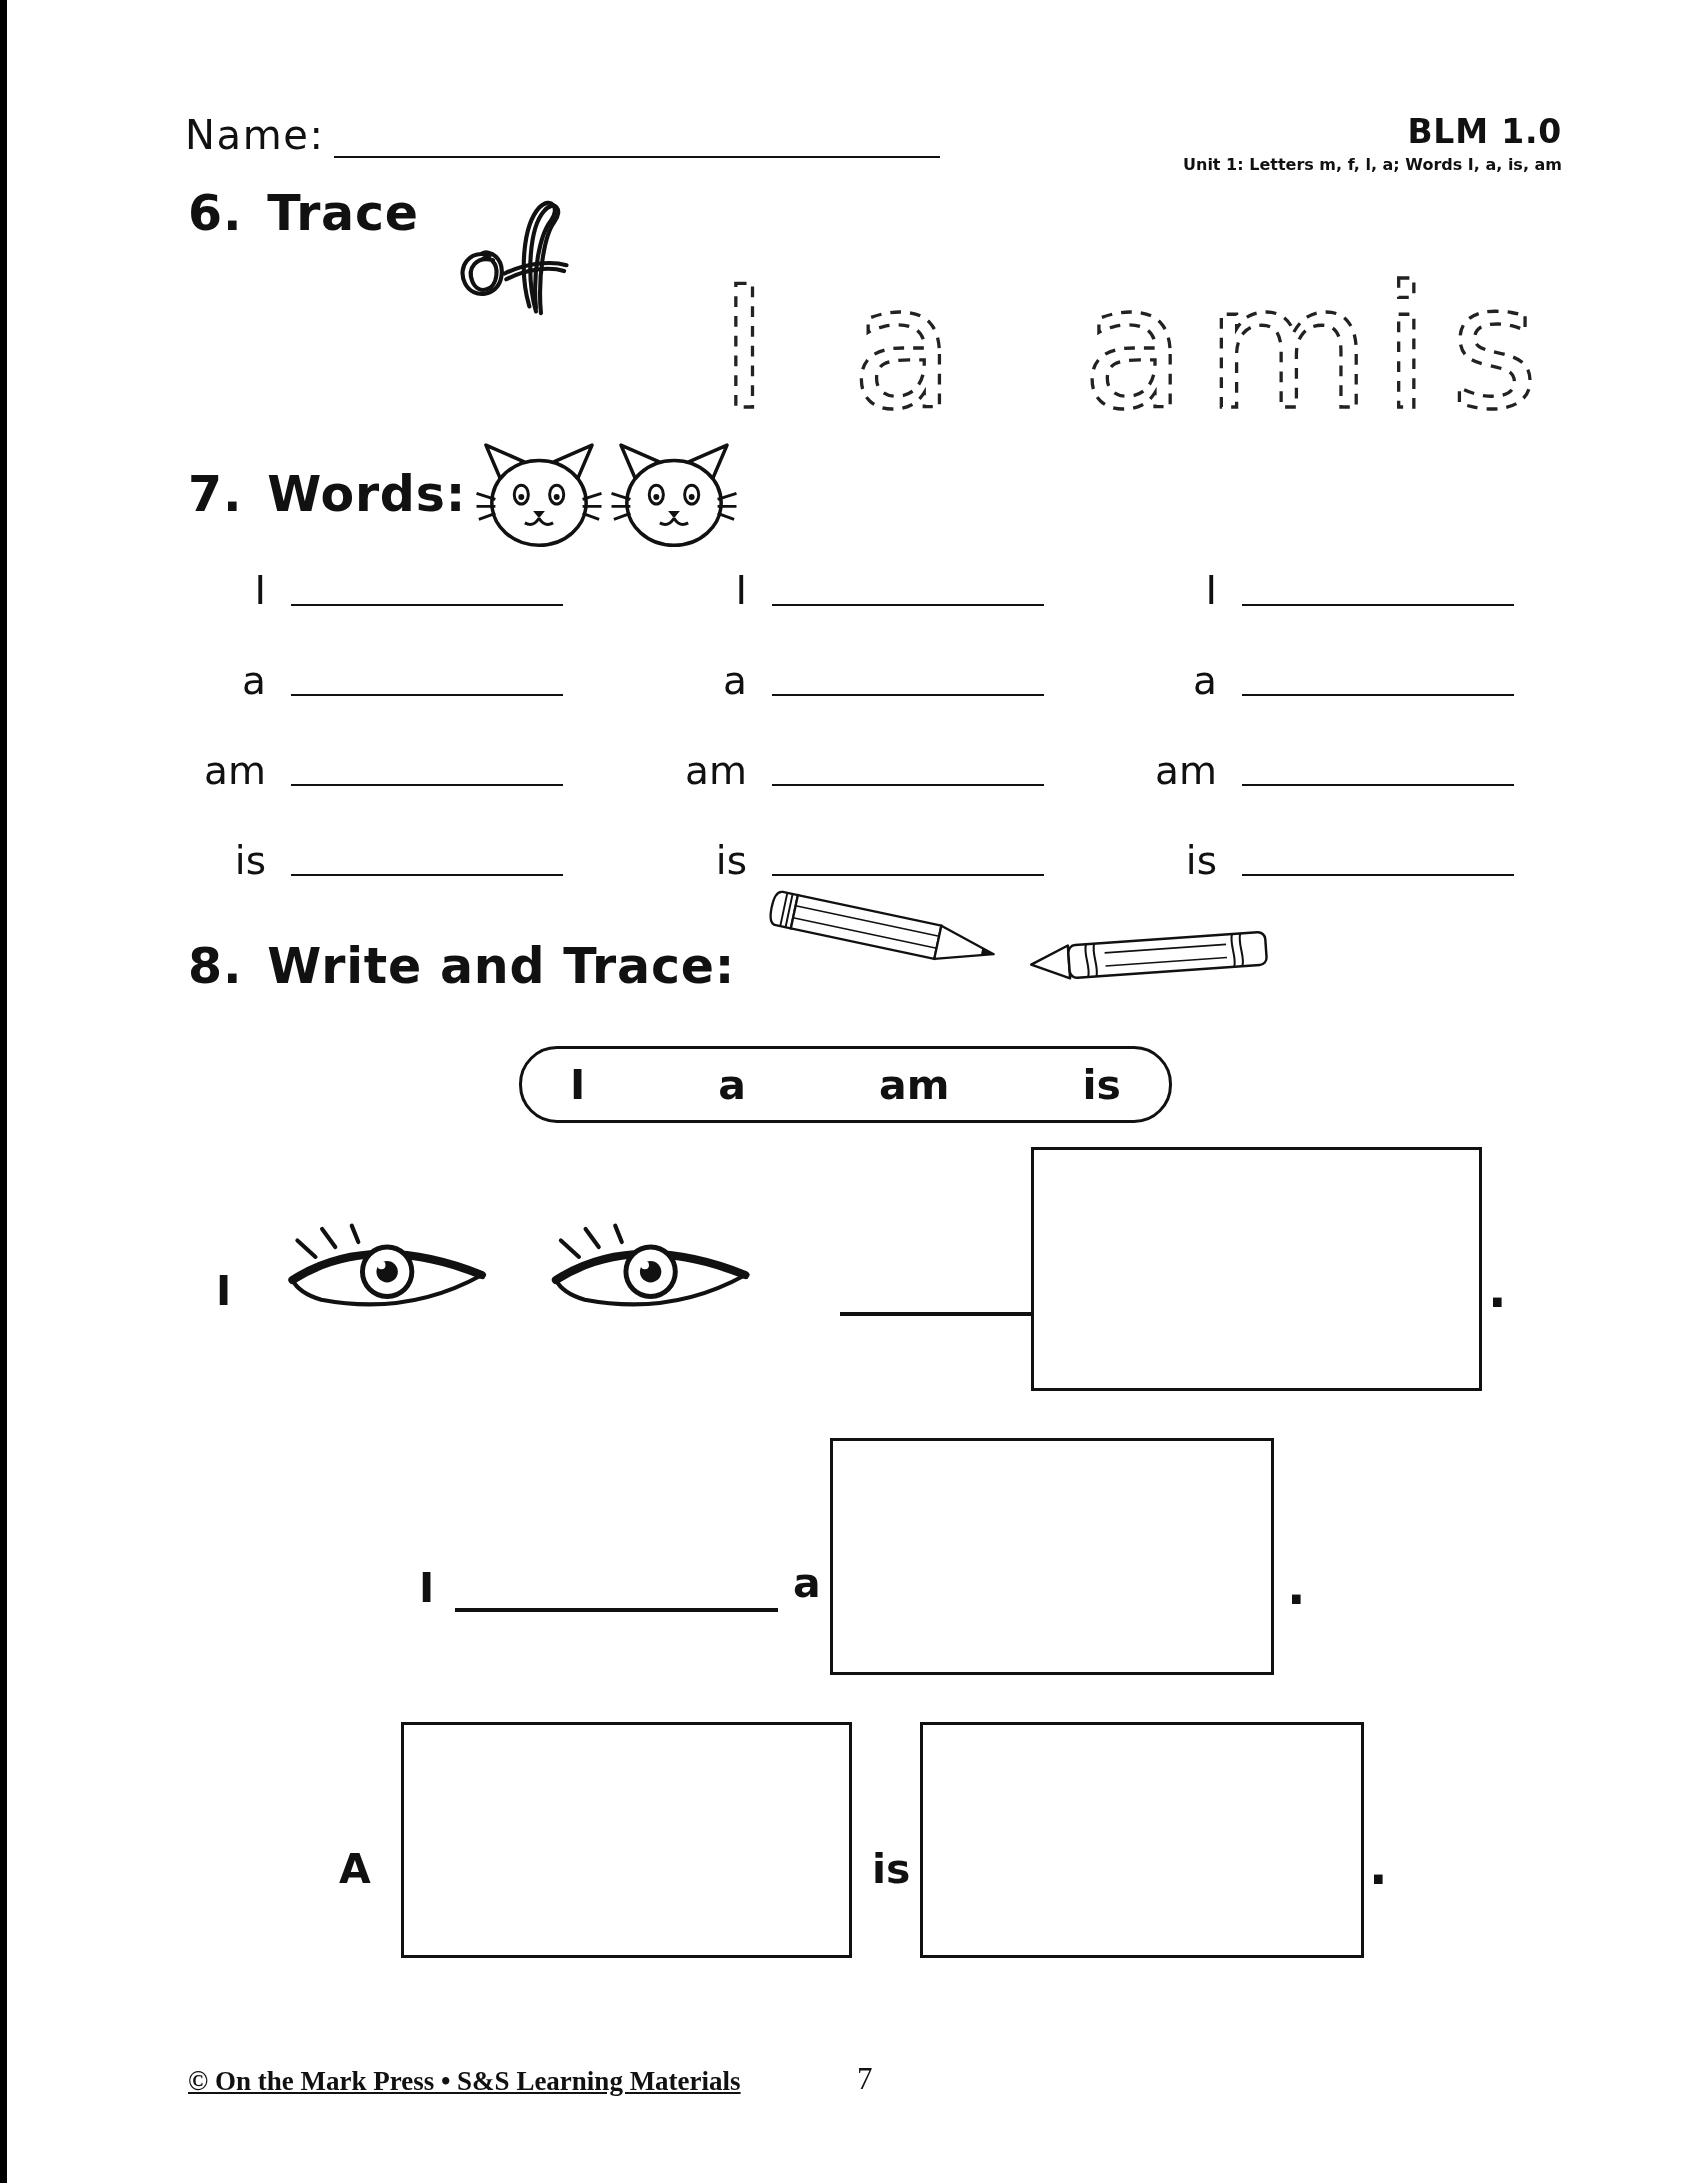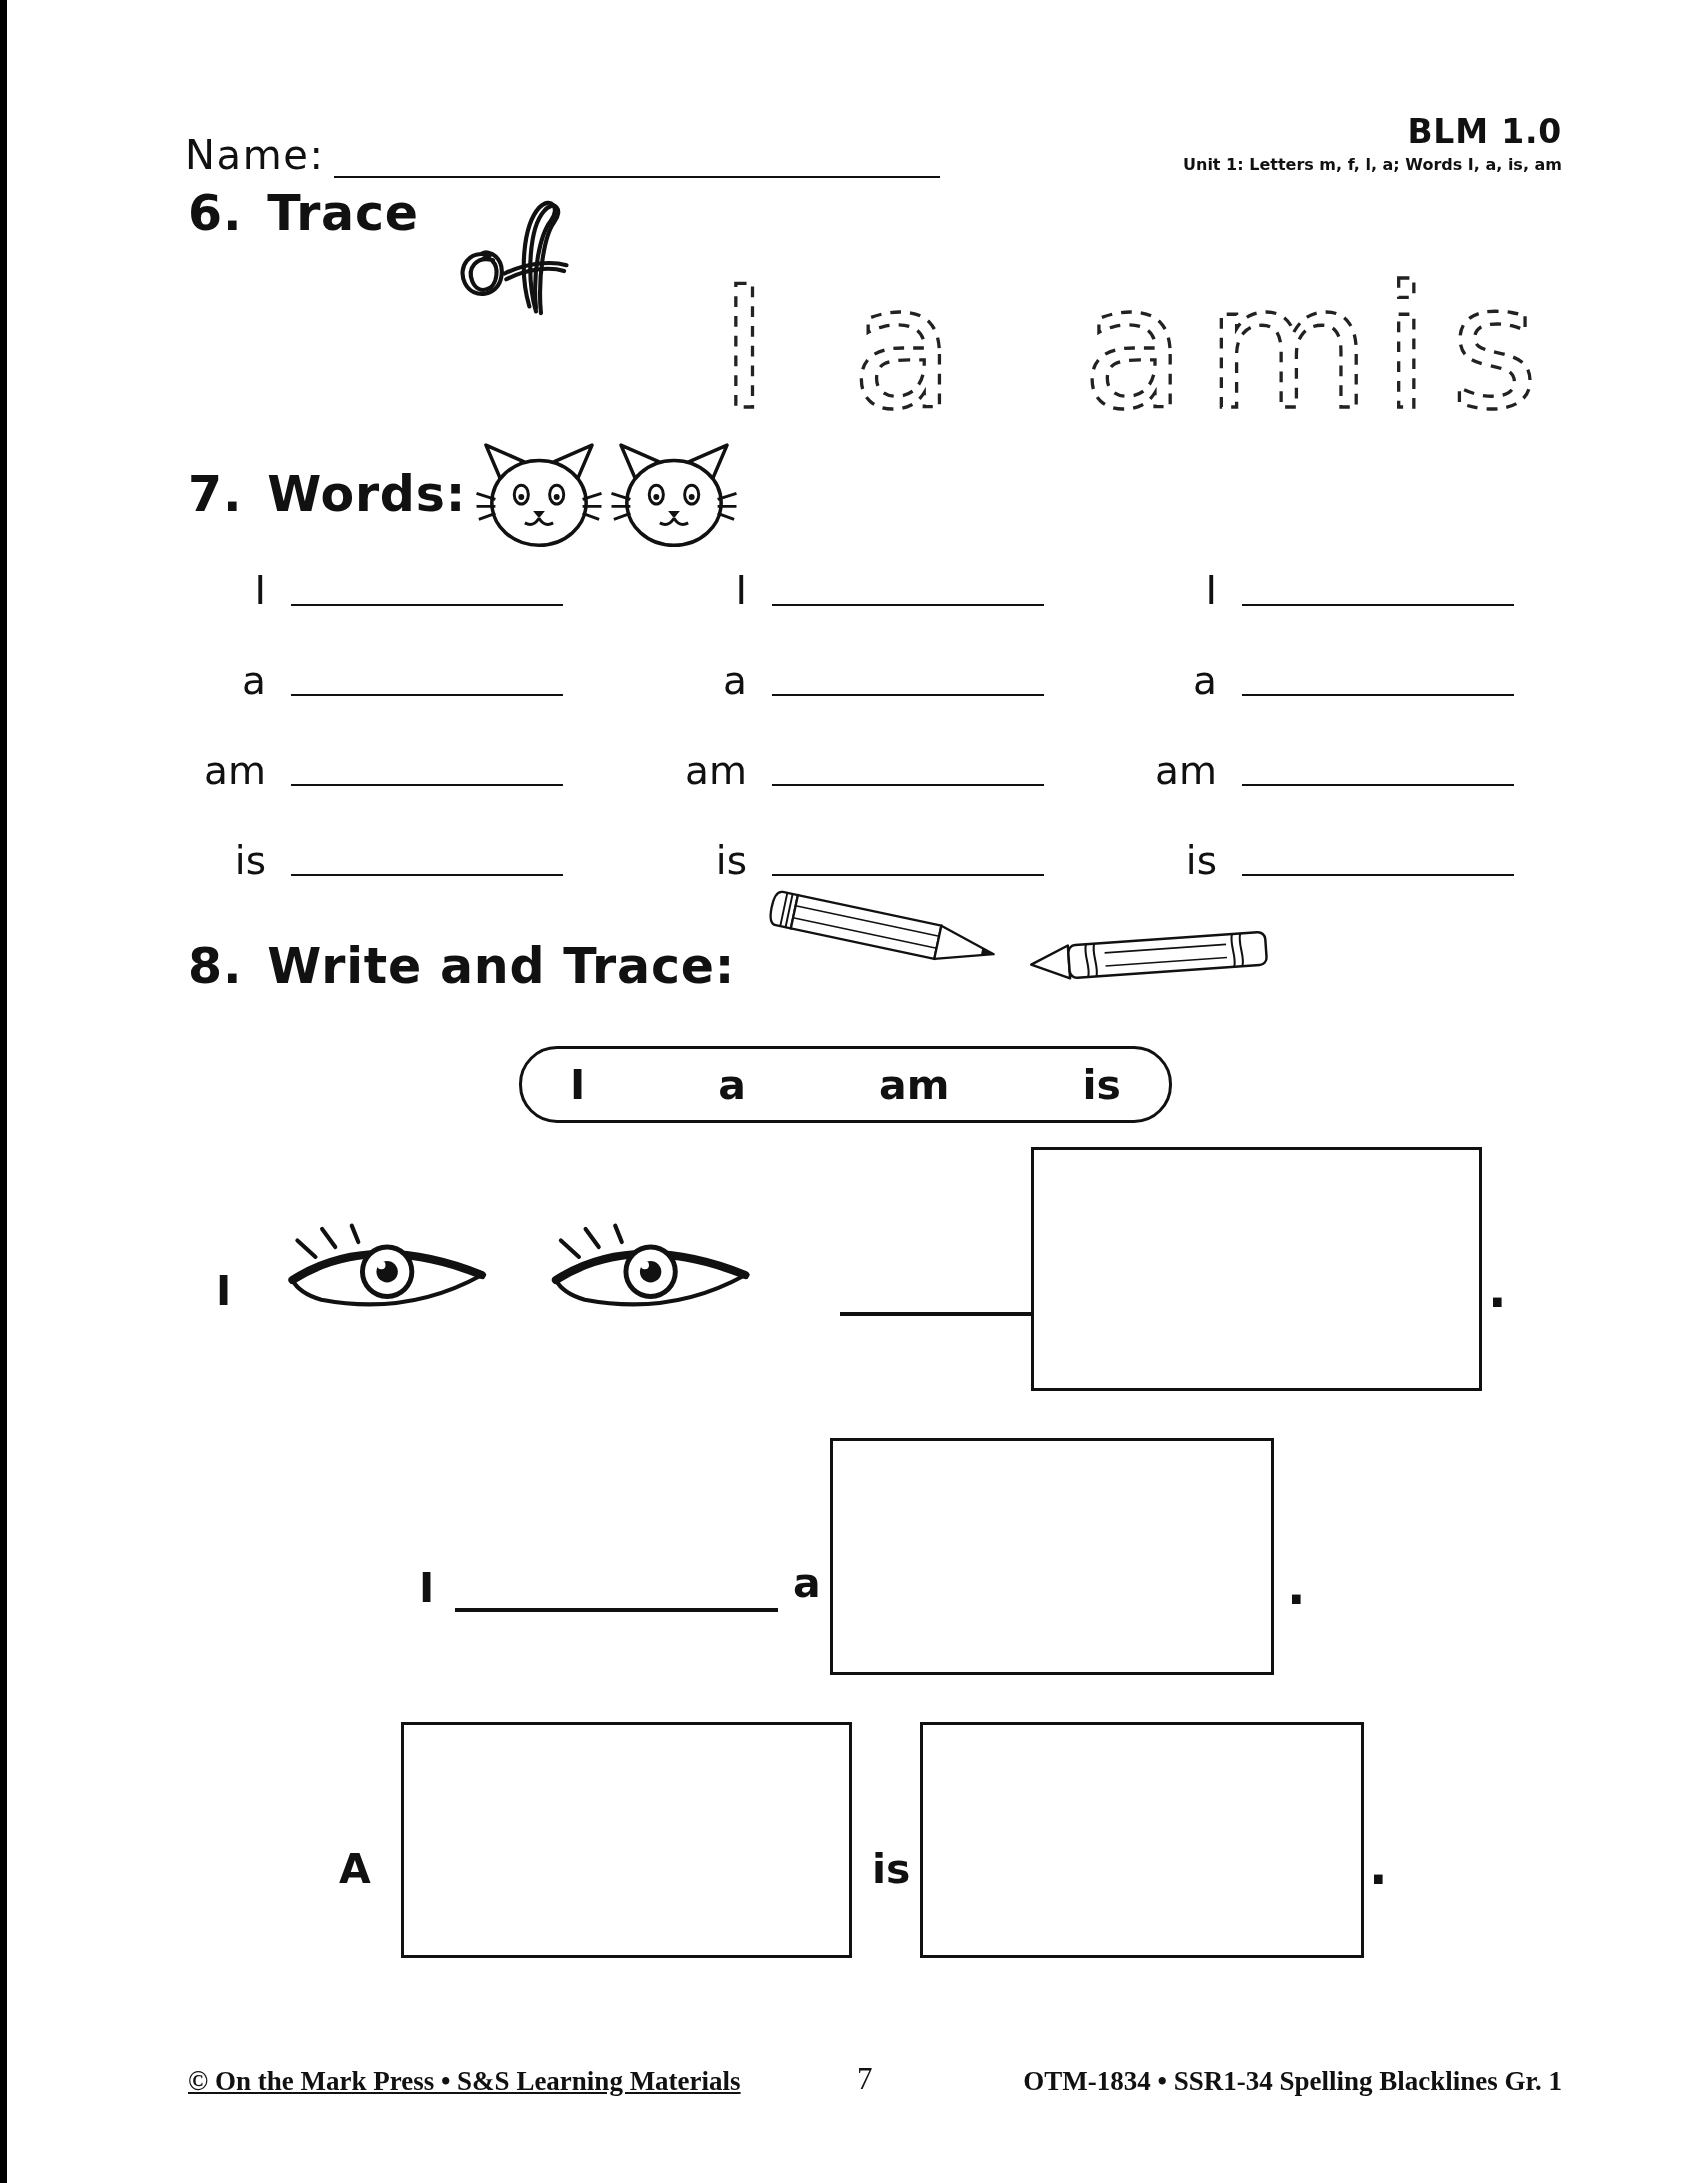--- a/index.html
+++ b/index.html
@@ -13,21 +13,21 @@
     font-family: "DejaVu Sans", sans-serif;
     color: #111;
     overflow: hidden;
   }
   .abs { position: absolute; }
 
   
   #scan-edge { left: 0; top: 0; width: 7.4px; height: 2183px; background: #000; }
 
   
-  #name-row { left: 185px; top: 132px; display: flex; align-items: flex-end; font-size: 40px; font-weight: 500; letter-spacing: 1.6px; }
+  #name-row { left: 185px; top: 112px; display: flex; align-items: flex-end; font-size: 40px; font-weight: 500; letter-spacing: 1.6px; }
   .name-line { width: 606px; height: 43px; border-bottom: 2.5px solid #111; margin-left: 10px; }
   #blm { right: 125px; top: 112px; font-size: 33px; font-weight: 700; letter-spacing: 0.8px; text-align: right; }
   #unit { right: 125px; top: 155px; font-size: 16px; font-weight: 700; text-align: right; }
 
   
   .sec-title { font-size: 49px; font-weight: 700; letter-spacing: 0.8px; display: flex; }
   .sec-title .num { margin-right: 25px; }
   #sec6 { left: 188px; top: 185px; }
   #sec7 { left: 188px; top: 466px; }
   #sec8 { left: 188px; top: 938px; }
@@ -283,16 +283,15 @@
   <span class="abs sentence-period" id="s2-period">.</span>
 
   <span class="abs sentence-word" id="s3-subject">A</span>
   <div class="abs draw-box" id="s3-box1"></div>
   <span class="abs sentence-word" id="s3-mid">is</span>
   <div class="abs draw-box" id="s3-box2"></div>
   <span class="abs sentence-period" id="s3-period">.</span>
 
   <div class="abs footer-text" id="footer-left">© On the Mark Press • S&amp;S Learning Materials</div>
   <div class="abs" id="footer-page">7</div>
-  <div class="abs footer-text" id="footer-right">OTM-1834 • SSR1-34 Spelling Blacklines Gr. 1</div>
 
 </div>
 
 
 </body></html>

